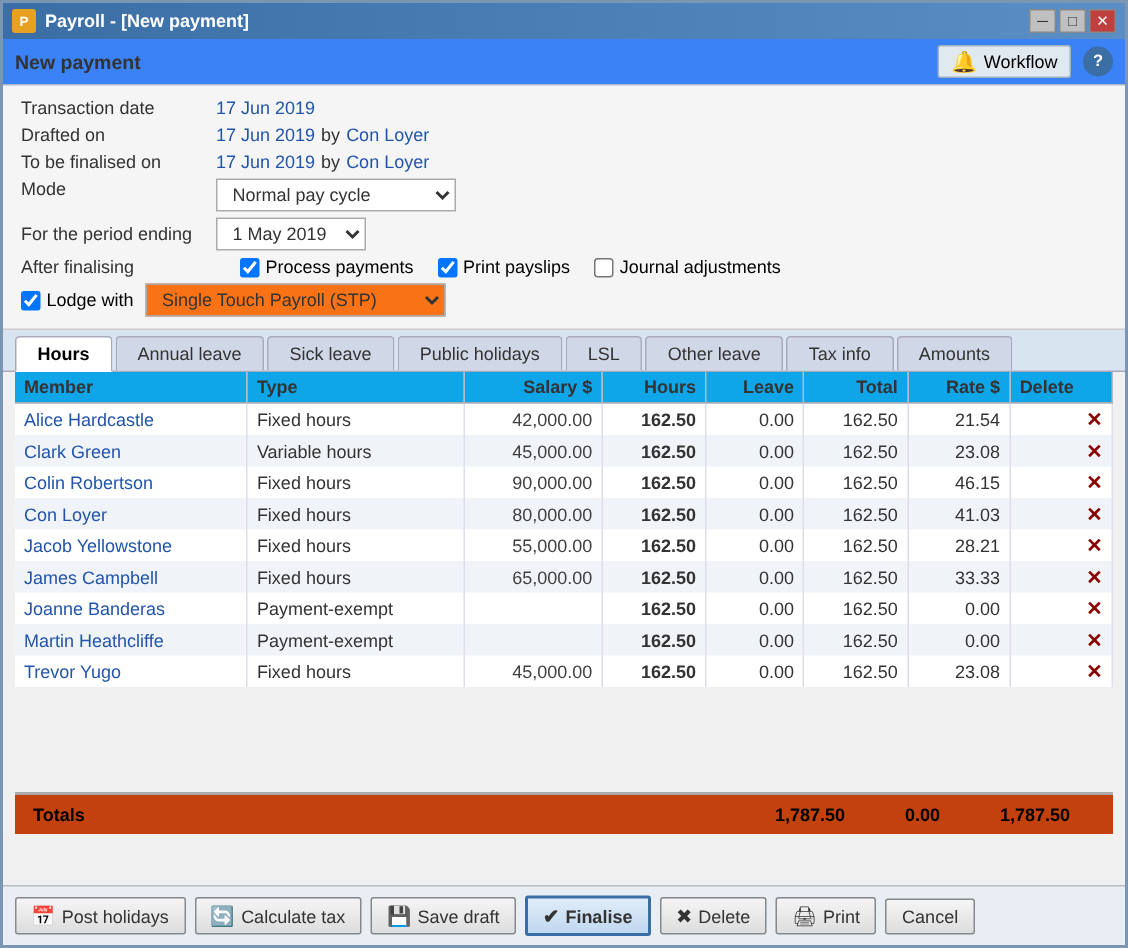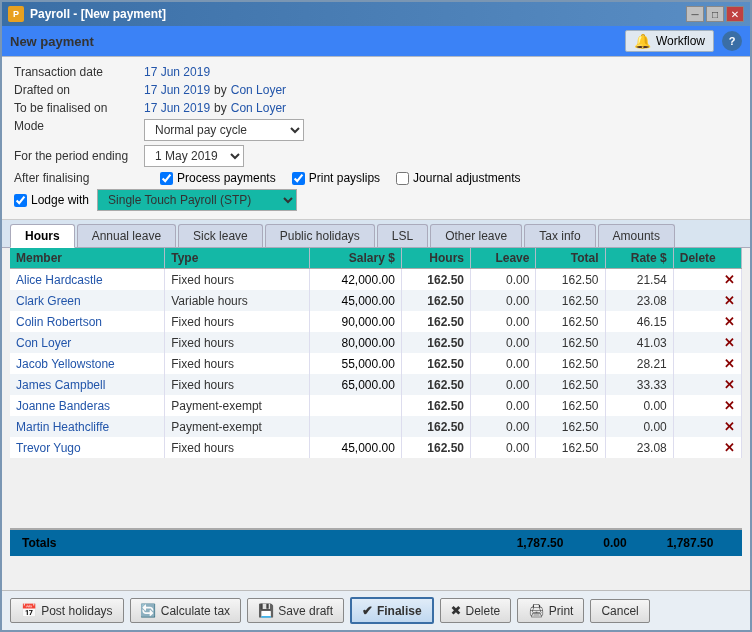--- a/index.html
+++ b/index.html
@@ -23,37 +23,37 @@
     .form-value { color: #2255aa; font-size: 12px; }
     .form-value.blue { color: #2255aa; }
     .by-text { color: #333; margin: 0 4px; }
     .mode-row { display: flex; align-items: flex-start; margin-bottom: 4px; }
     .mode-select { border: 1px solid #aaa; background: white; padding: 2px 6px; font-size: 12px; color: #333; height: 22px; min-width: 160px; cursor: pointer; }
     .period-select { border: 1px solid #aaa; background: white; padding: 2px 6px; font-size: 12px; color: #333; height: 22px; min-width: 100px; cursor: pointer; }
     .checkbox-row { display: flex; align-items: center; gap: 16px; margin-bottom: 4px; }
     .checkbox-item { display: flex; align-items: center; gap: 4px; }
     .checkbox-item input[type=checkbox] { margin: 0; }
     .lodge-row { display: flex; align-items: center; gap: 8px; }
-    .lodge-select { border: 1px solid #aaa; background: #14b8a6; padding: 2px 6px; font-size: 12px; color: #333; height: 22px; min-width: 200px; cursor: pointer; }
+    .lodge-select { border: 1px solid #aaa; background: #f97316; padding: 2px 6px; font-size: 12px; color: #333; height: 22px; min-width: 200px; cursor: pointer; }
     .tabs-row { display: flex; background: #d8e4f0; border-bottom: 1px solid #aab; padding-left: 8px; padding-top: 4px; }
     .tab { padding: 4px 14px; border: 1px solid #aab; border-bottom: none; background: #d0d8e8; cursor: pointer; margin-right: 2px; border-radius: 3px 3px 0 0; font-size: 12px; color: #333; }
     .tab.active { background: white; border-bottom: 1px solid white; font-weight: bold; color: #000; margin-bottom: -1px; z-index: 1; }
     table { width: 100%; border-collapse: collapse; }
-    thead tr { background: #14b8a6; }
+    thead tr { background: #0ea5e9; }
     thead th { padding: 3px 6px; text-align: left; border-right: 1px solid #b0bcc8; border-bottom: 1px solid #aaa; font-size: 12px; font-weight: bold; color: #333; }
     thead th.right { text-align: right; }
     tbody tr:nth-child(even) { background: #f0f4f8; }
     tbody tr:nth-child(odd) { background: white; }
     tbody td { padding: 3px 6px; border-right: 1px solid #dde; font-size: 12px; color: #333; }
     tbody td.member { color: #2255aa; cursor: pointer; }
     tbody td.right { text-align: right; }
-    tbody td.red { color: #000000; }
+    tbody td.red { color: #404040; }
     tbody td.bold { font-weight: bold; }
     .delete-x { color: #880000; font-weight: bold; cursor: pointer; font-size: 13px; }
-    .totals-row { background: #0369a1; border-top: 2px solid #aaa; padding: 6px 12px; display: flex; align-items: center; }
+    .totals-row { background: #c2410c; border-top: 2px solid #aaa; padding: 6px 12px; display: flex; align-items: center; }
     .totals-label { font-weight: bold; font-size: 12px; flex: 1; }
     .totals-values { display: flex; gap: 0; }
     .total-cell { font-weight: bold; font-size: 12px; text-align: center; padding: 0 6px; }
     .buttons-row { background: #e8eef4; border-top: 1px solid #bbb; padding: 6px 8px; display: flex; gap: 6px; align-items: center; }
     .btn { display: flex; align-items: center; gap: 4px; padding: 4px 10px; border: 1px solid #888; background: linear-gradient(to bottom, #f5f5f5, #ddd); cursor: pointer; border-radius: 2px; font-size: 12px; color: #333; }
     .btn.primary { border: 2px solid #3a6ea5; background: linear-gradient(to bottom, #e0ecf8, #c0d8f0); font-weight: bold; }
     .btn-icon { font-size: 13px; }
     .main-content { display: flex; flex-direction: column; flex: 1; overflow: hidden; padding: 0 8px; }
     .inner-table-wrapper { flex: 1; overflow-y: auto; max-height: 280px; }
   </style>

